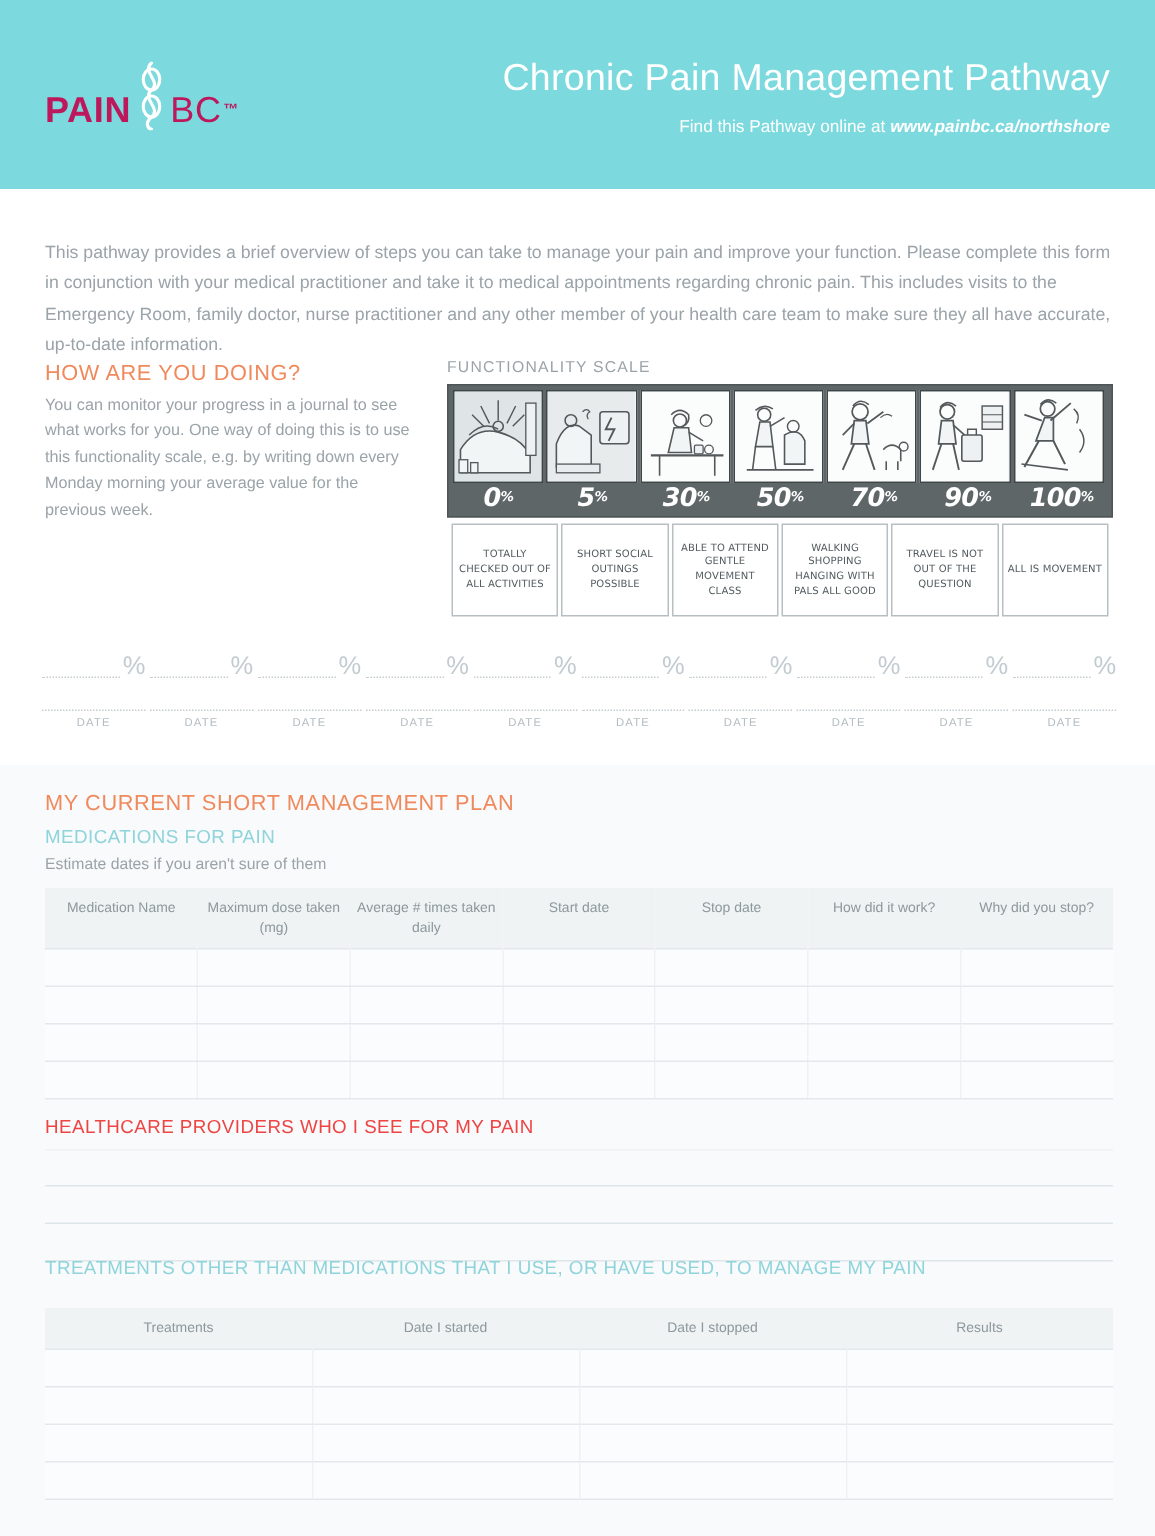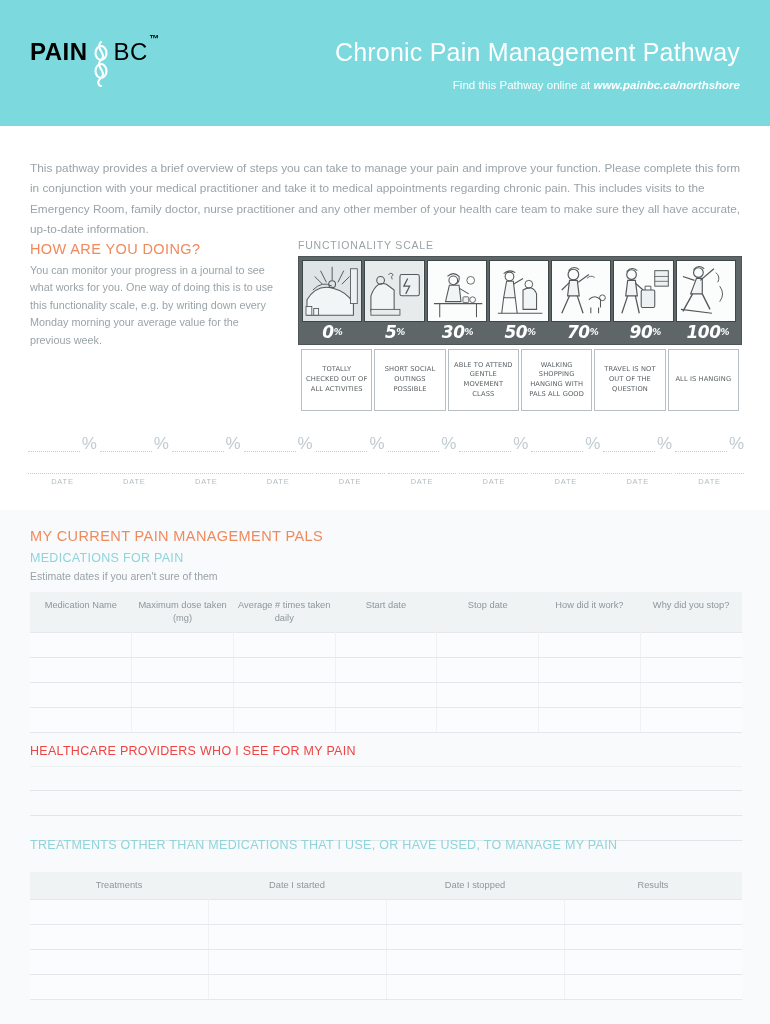--- a/index.html
+++ b/index.html
@@ -16,22 +16,22 @@
   .header {
     height: 126px;
     background: #7CD9DE;
     position: relative;
   }
   .logo {
     position: absolute;
     left: 30px;
     top: 40px;
     display: flex;
-    align-items: flex-start;
-    color: #000000;
+    align-items: flex-end;
+    color: #be185d;
   }
   .logo-pain {
     font-size: 24px;
     font-weight: bold;
     letter-spacing: 0.5px;
     line-height: 1;
   }
   .logo-mark {
     width: 22px;
     height: 46px;
@@ -480,21 +480,21 @@
         </div>
     </div>
   </div>
 
   <div class="caps">
     <div class="cap">TOTALLY CHECKED OUT OF ALL ACTIVITIES</div>
     <div class="cap">SHORT SOCIAL OUTINGS POSSIBLE</div>
     <div class="cap">ABLE TO ATTEND GENTLE MOVEMENT CLASS</div>
     <div class="cap">WALKING SHOPPING HANGING WITH PALS ALL GOOD</div>
     <div class="cap">TRAVEL IS NOT OUT OF THE QUESTION</div>
-    <div class="cap">ALL IS HANGING</div>
+    <div class="cap">ALL IS MOVEMENT</div>
   </div>
 </div>
 
 <div class="entry-row" id="entry-row">
     <div class="entry">
       <div class="entry-pct">
         <div class="line"></div>
         <div class="sym">%</div>
       </div>
       <div class="entry-date-line"></div>
@@ -568,21 +568,21 @@
       <div class="entry-pct">
         <div class="line"></div>
         <div class="sym">%</div>
       </div>
       <div class="entry-date-line"></div>
       <div class="entry-date-label">DATE</div>
     </div>
   </div>
 
 <div class="lower">
-  <div class="plan-title">MY CURRENT PAIN MANAGEMENT PALS</div>
+  <div class="plan-title">MY CURRENT SHORT MANAGEMENT PLAN</div>
   <div class="meds-title">MEDICATIONS FOR PAIN</div>
   <div class="meds-note">Estimate dates if you aren't sure of them</div>
 
   <table class="tbl" id="meds-table">
     <thead>
         <tr>
       <th>Medication Name</th>
       <th>Maximum dose taken (mg)</th>
       <th>Average # times taken daily</th>
       <th>Start date</th>

